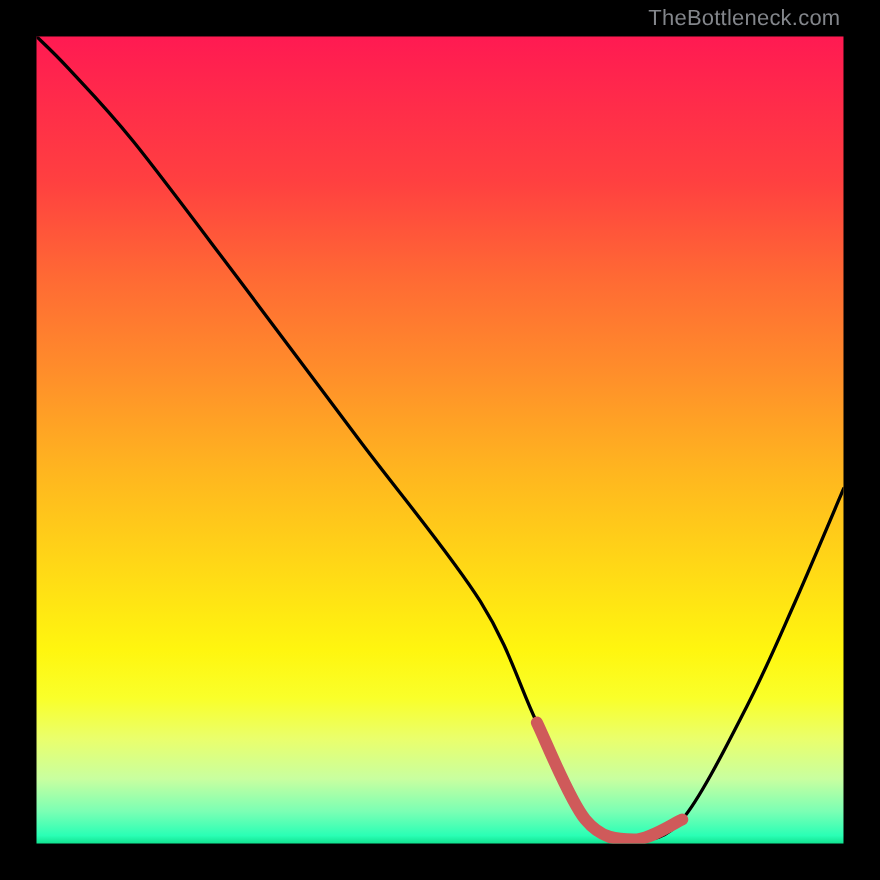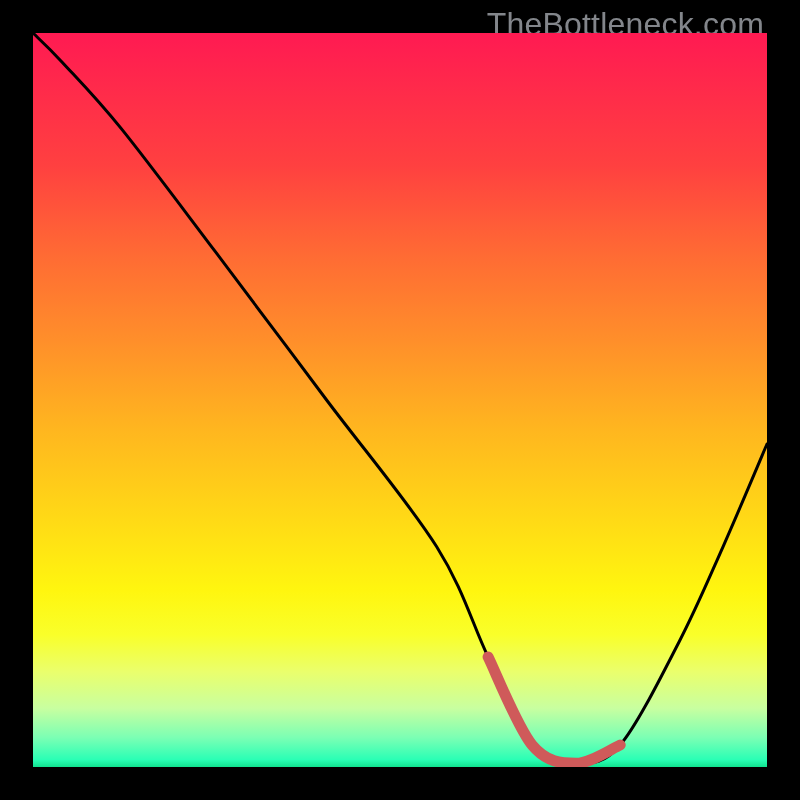--- a/index.html
+++ b/index.html
@@ -46,21 +46,21 @@
 
   svg.curve {
     position: absolute;
     inset: 0;
   }
 
   .watermark {
     position: absolute;
     top: 6px;
     right: 36px;
-    font-size: 32px;
+    font-size: 20px;
     font-weight: 400;
     color: #83868b;
     letter-spacing: 0.2px;
   }
 </style>
 </head>
 <body>
 
 <div class="frame">
 

